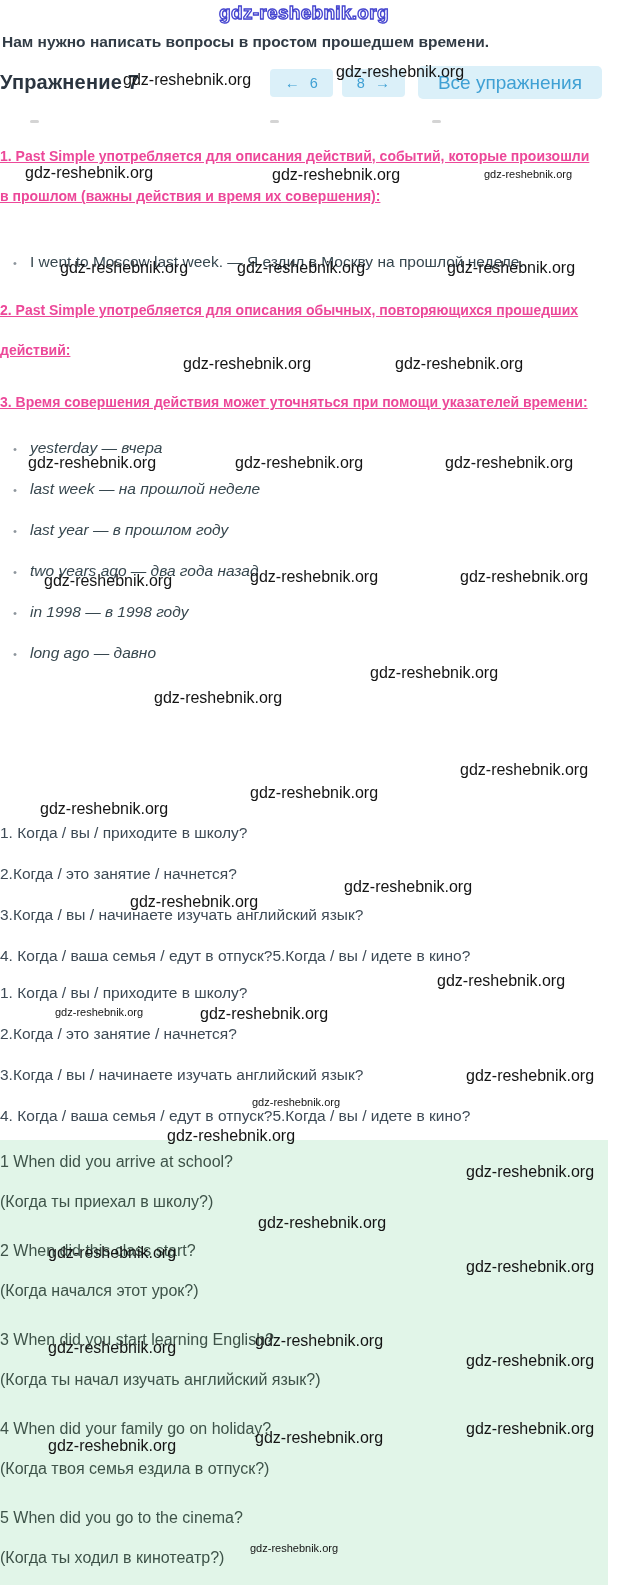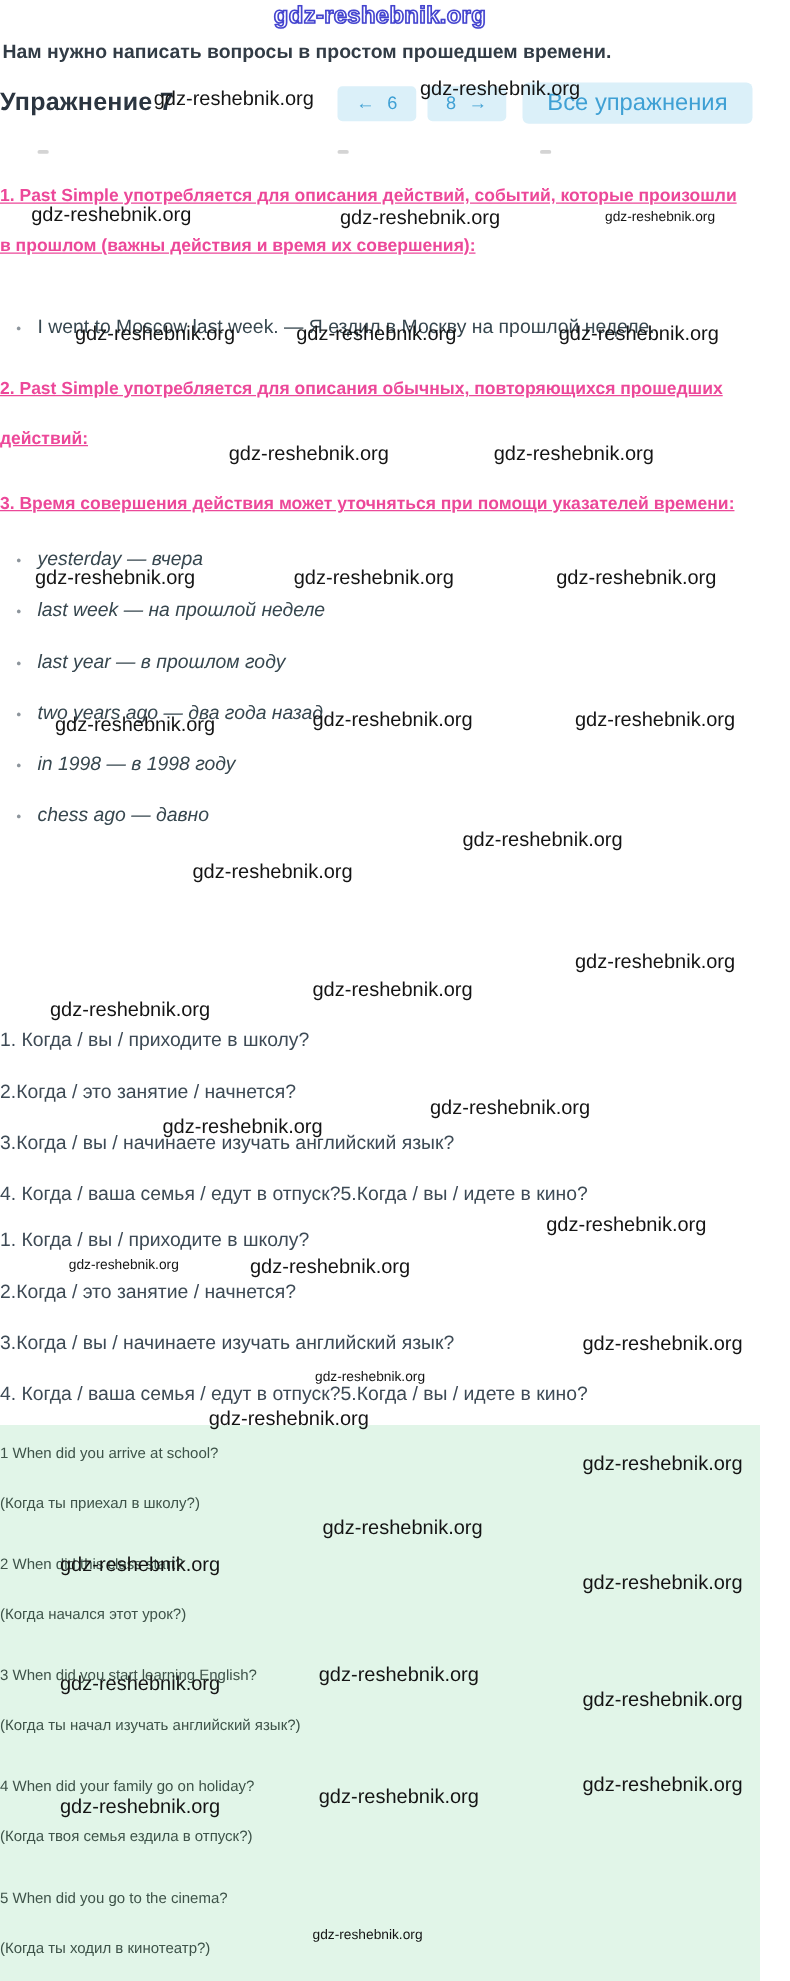--- a/index.html
+++ b/index.html
@@ -41,21 +41,21 @@
   .bullets.b3 { margin-top:6px; } .bullets.b3 li { margin-bottom:1px; font-style:italic; }
 
   
   .questions { position:absolute; left:0; width:632px; z-index:2; }
   #questions1 { top:812px; } #questions2 { top:972px; }
   .questions p { font-size:15.5px; color:#3d4a55; line-height:41px; }
 
   
   #answers { position:absolute; top:1140px; left:0; width:632px; height:445px; background:#e1f5e8; padding-top:2px; z-index:2; }
   .answer { margin-bottom:9px; }
-  .answer p { font-size:12px; line-height:40px; color:#3e5349; }
+  .answer p { font-size:16px; line-height:40px; color:#3e5349; }
 </style>
 </head>
 <body>
 
 <div class="page">
 
   <div class="wm-outline">gdz-reshebnik.org</div>
 
   <div class="intro">Нам нужно написать вопросы в простом прошедшем времени.</div>
 
@@ -86,21 +86,21 @@
         <li>I went to Moscow last week. — Я ездил в Москву на прошлой неделе.</li>
       </ul>
       <p class="rule">2. Past Simple употребляется для описания обычных, повторяющихся прошедших действий:</p>
       <p class="rule">3. Время совершения действия может уточняться при помощи указателей времени:</p>
       <ul class="bullets b3 italic">
         <li>yesterday — вчера</li>
         <li>last week — на прошлой неделе</li>
         <li>last year — в прошлом году</li>
         <li>two years ago — два года назад</li>
         <li>in 1998 — в 1998 году</li>
-        <li>chess ago — давно</li>
+        <li>long ago — давно</li>
       </ul>
     </div>
 
   <div id="questions1" class="questions">
       <p class="q">1. Когда / вы / приходите в школу?</p>
       <p class="q">2.Когда / это занятие / начнется?</p>
       <p class="q">3.Когда / вы / начинаете изучать английский язык?</p>
       <p class="q">4. Когда / ваша семья / едут в отпуск?5.Когда / вы / идете в кино?</p>
     </div>
   <div id="questions2" class="questions">

